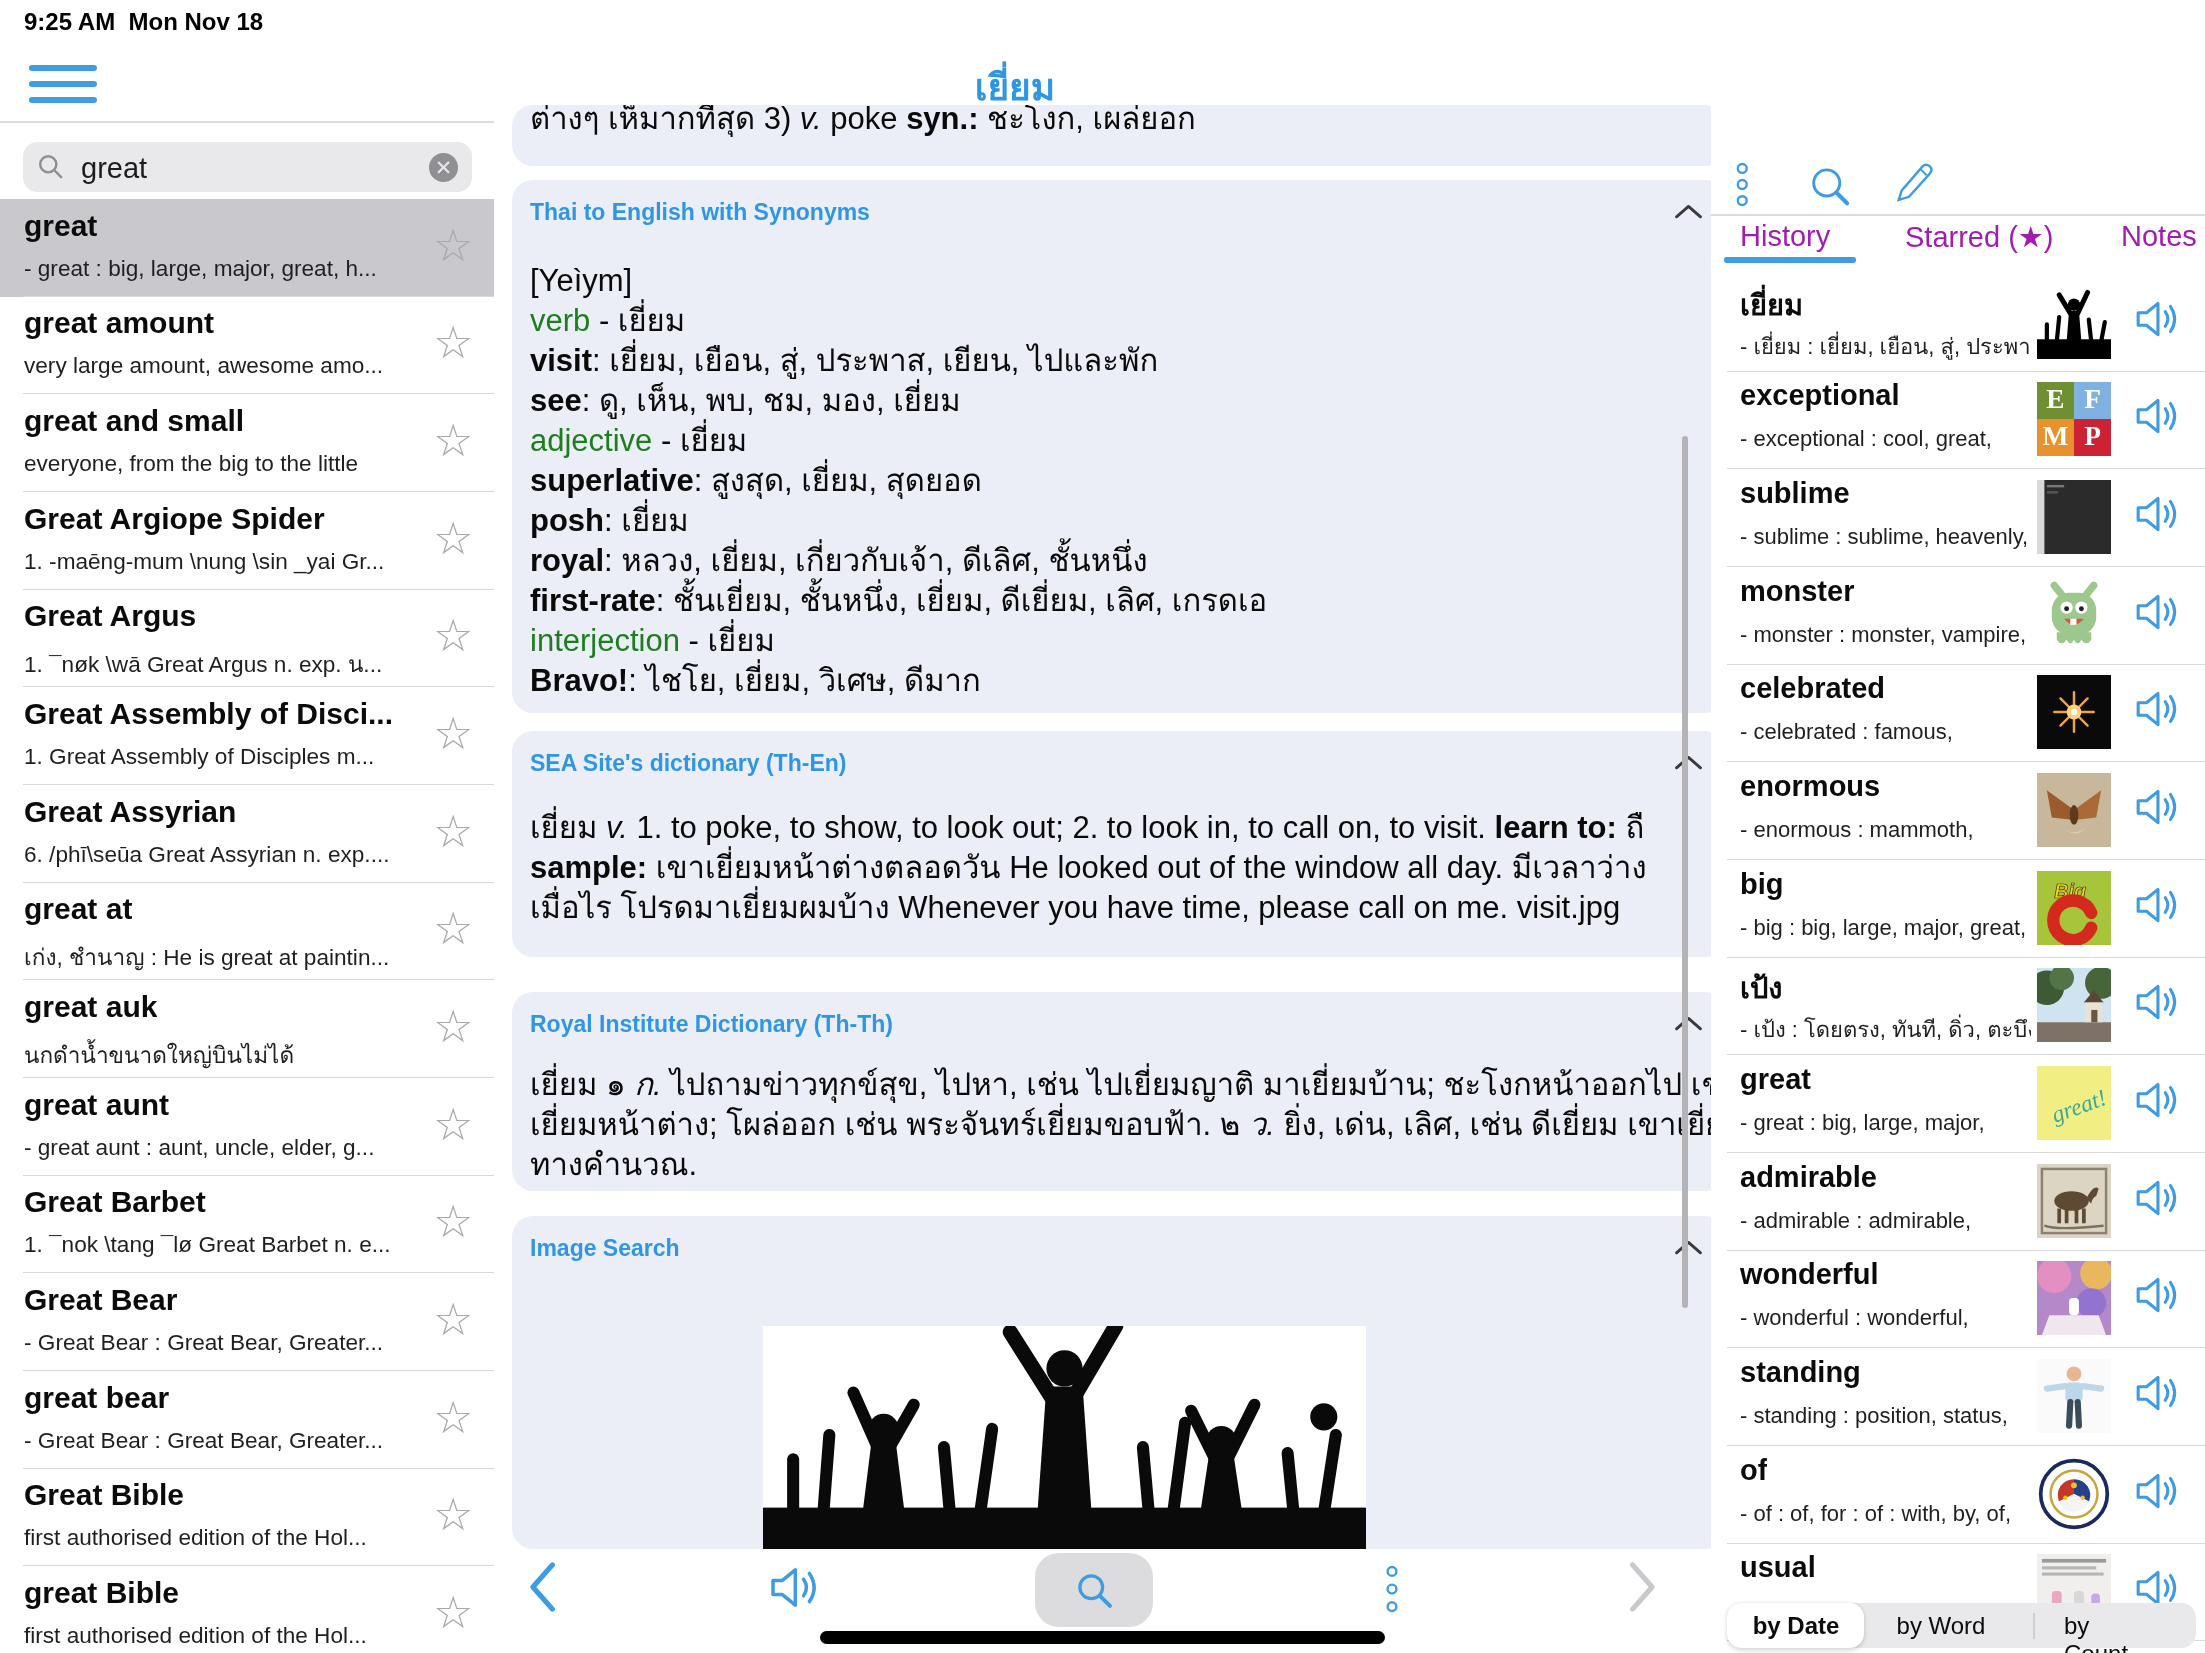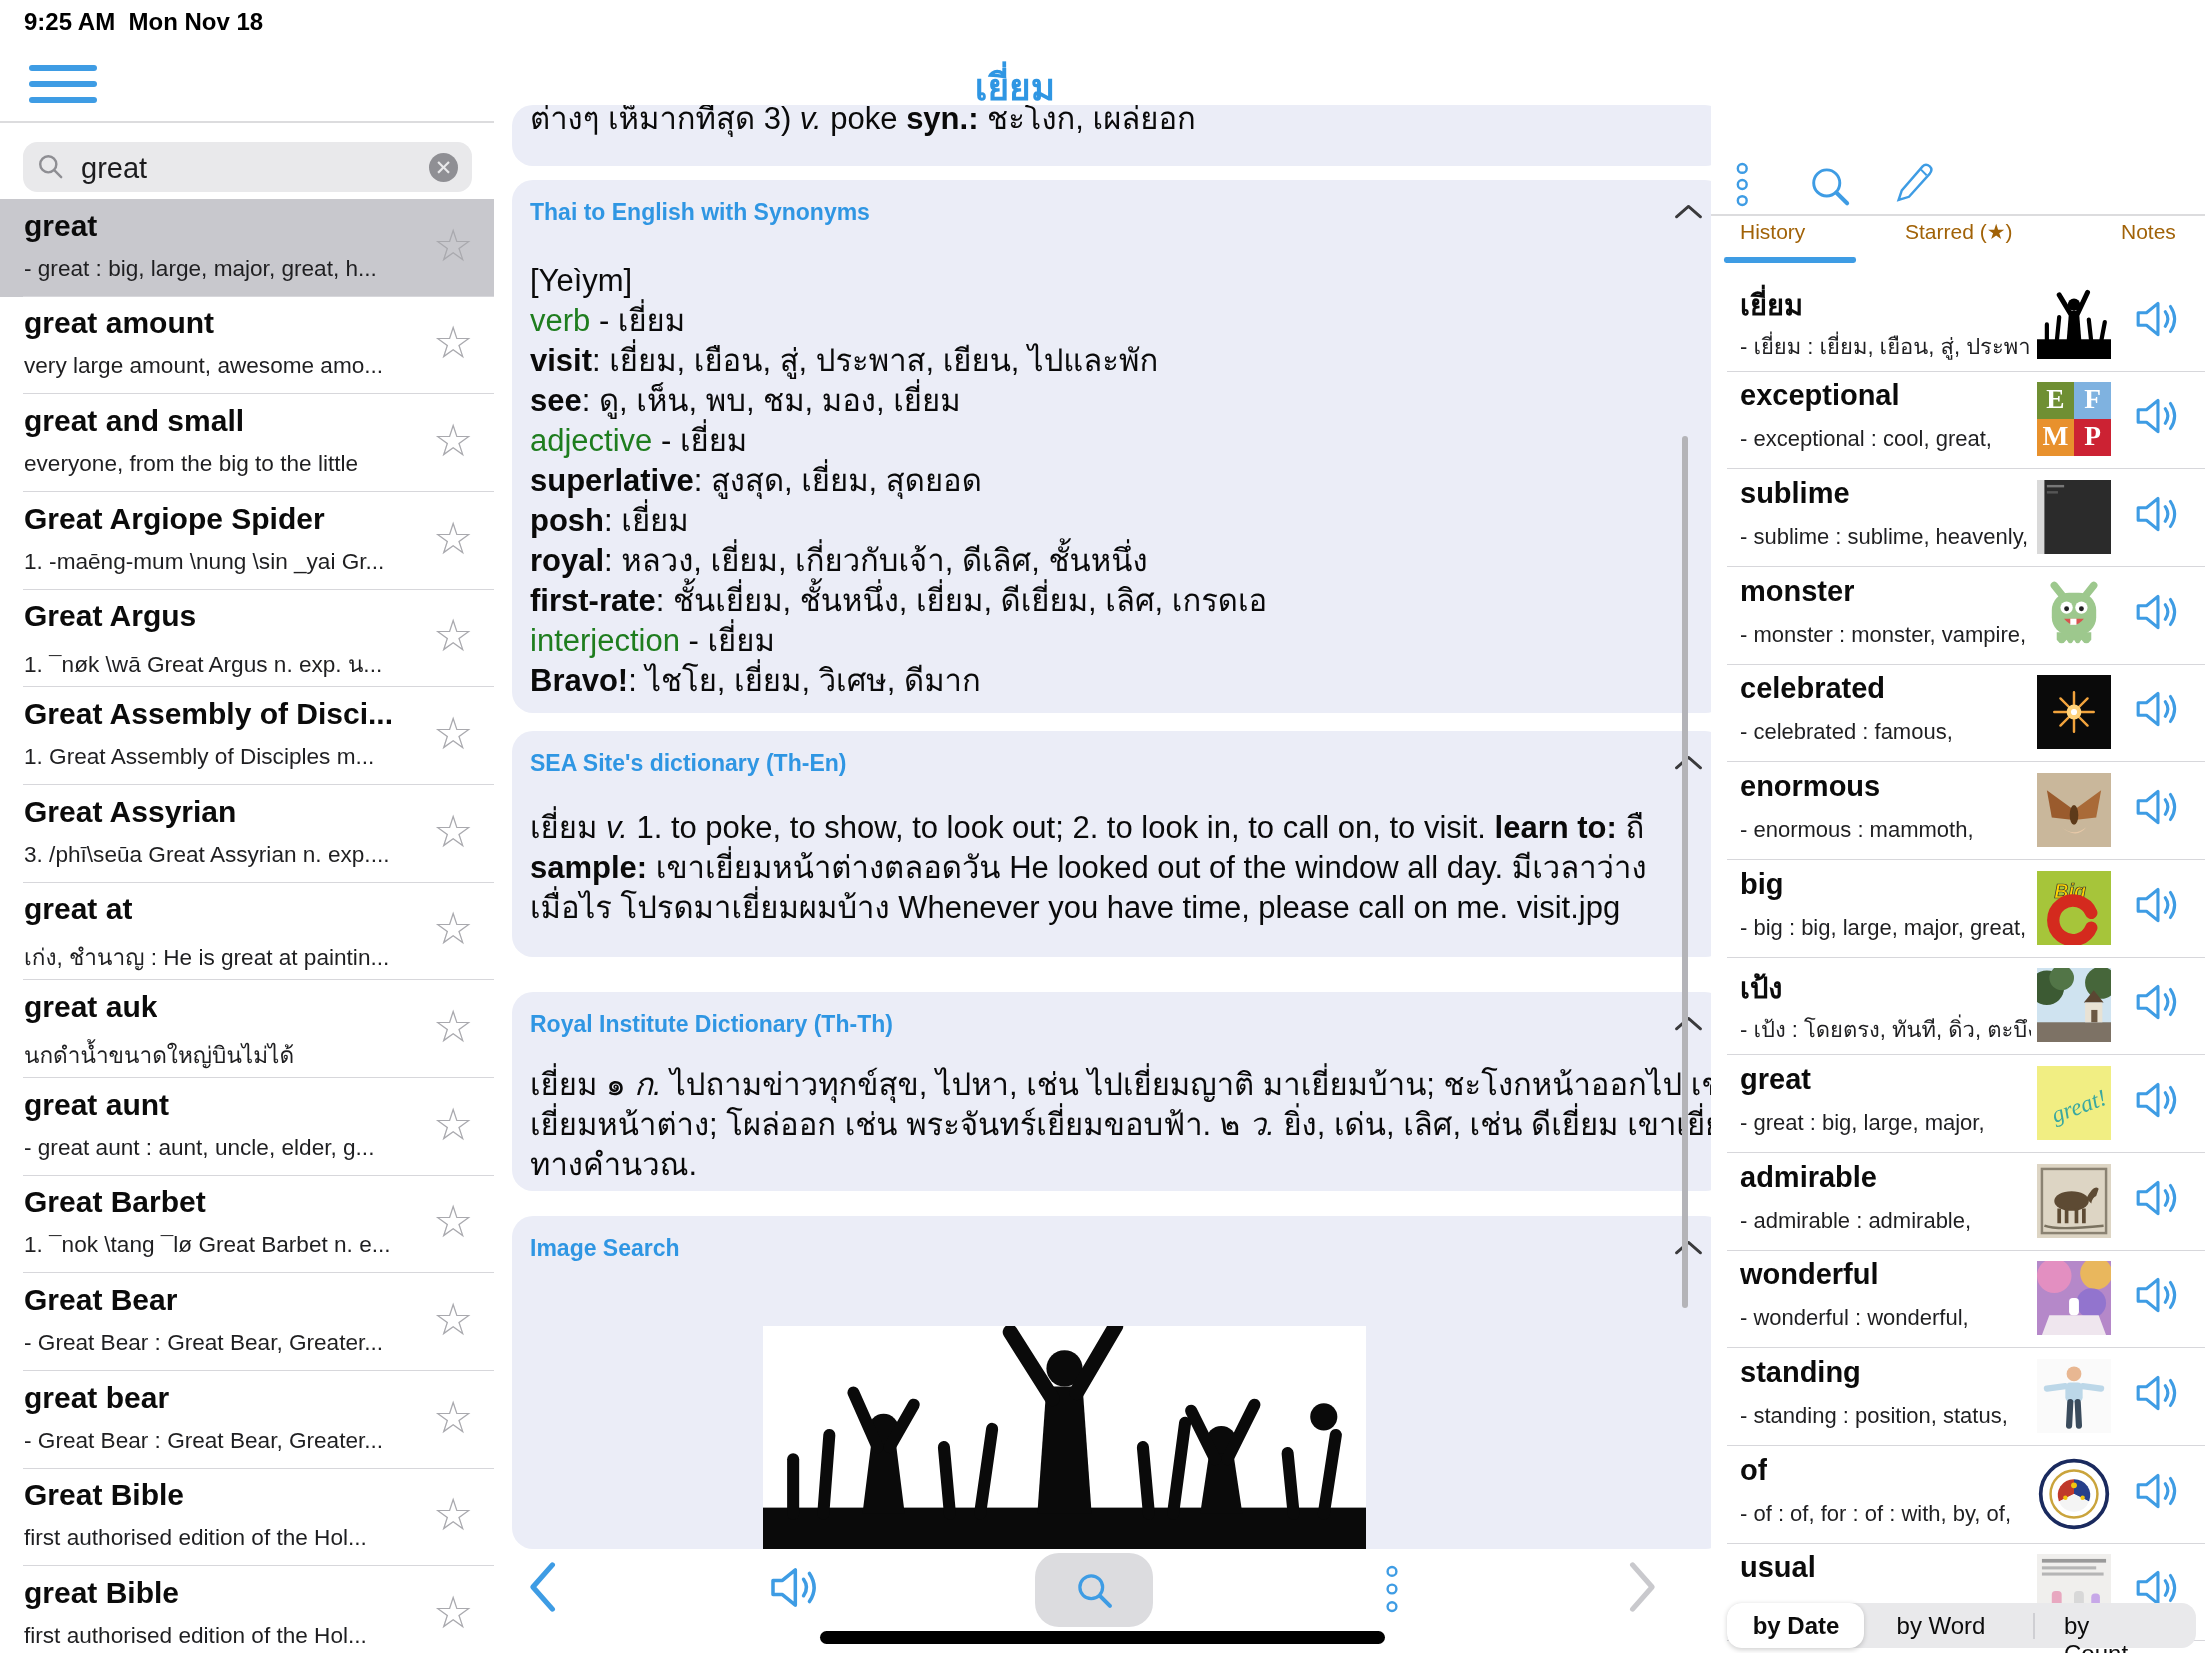--- a/index.html
+++ b/index.html
@@ -40,21 +40,21 @@
   .scrollbar{left:1682px;top:436px;width:5.7px;height:872px;border-radius:3.2px;background:#b4b4b8;}
 
   
   .toolbar{left:494px;top:1550px;width:1217px;height:103px;background:#fff;}
   .searchpill{left:1035px;top:1553px;width:118px;height:74px;border-radius:24px;background:#dcdcdf;cursor:pointer;}
   .homebar{left:820px;top:1631px;width:565px;height:13px;border-radius:7.3px;background:#000;cursor:grab;}
 
   
   .panel{left:1711px;top:0;width:494px;height:1653px;background:#fff;}
   .pline{left:1711px;width:494px;height:1.6px;background:#dcdcde;}
-  .tab{font-size:21px;color:#a16207;cursor:pointer;}
+  .tab{font-size:29px;color:#a21caf;cursor:pointer;}
   .tab.active{font-weight:500;}
   .tabline{left:1724px;top:257px;width:132px;height:5.7px;background:#3e9ce4;border-radius:2.4px;}
   .prow{left:1711px;width:494px;height:98px;cursor:pointer;}
   .prow .t{position:absolute;left:29px;top:8px;font-size:29px;font-weight:700;color:#0b0b0b;}
   .prow .s{position:absolute;left:29px;top:55px;font-size:22px;color:#1f1f21;max-width:291px;}
   .prow .thumb{position:absolute;left:326px;top:11.3px;width:74px;height:74px;overflow:hidden;}
   .prow .spk{position:absolute;left:423px;top:24px;cursor:pointer;}
   .prow .sep{position:absolute;left:16px;right:0;bottom:0;height:1.2px;background:#d7d7db;}
   .segctl{left:1727px;top:1603px;width:469px;height:45px;border-radius:14.5px;background:#e9e9eb;}
   .segsel{left:1727px;top:1603px;width:137px;height:45px;border-radius:14.5px;background:#fff;
@@ -159,21 +159,21 @@
 
   <div class="abs srow" style="top: 687px;">
     <div class="t nowrap">Great Assembly of Disci...</div>
     <div class="s nowrap">1. Great Assembly of Disciples m...</div>
     <div class="star">☆</div>
     <div class="sep"></div>
   </div>
 
   <div class="abs srow" style="top: 785px;">
     <div class="t nowrap">Great Assyrian</div>
-    <div class="s nowrap">3. /phī\seūa Great Assyrian n. exp....</div>
+    <div class="s nowrap">6. /phī\seūa Great Assyrian n. exp....</div>
     <div class="star">☆</div>
     <div class="sep"></div>
   </div>
 
   <div class="abs srow" style="top: 882px;">
     <div class="t nowrap">great at</div>
     <div class="s nowrap">เก่ง, ชำนาญ : He is great at paintin...</div>
     <div class="star">☆</div>
     <div class="sep"></div>
   </div>

